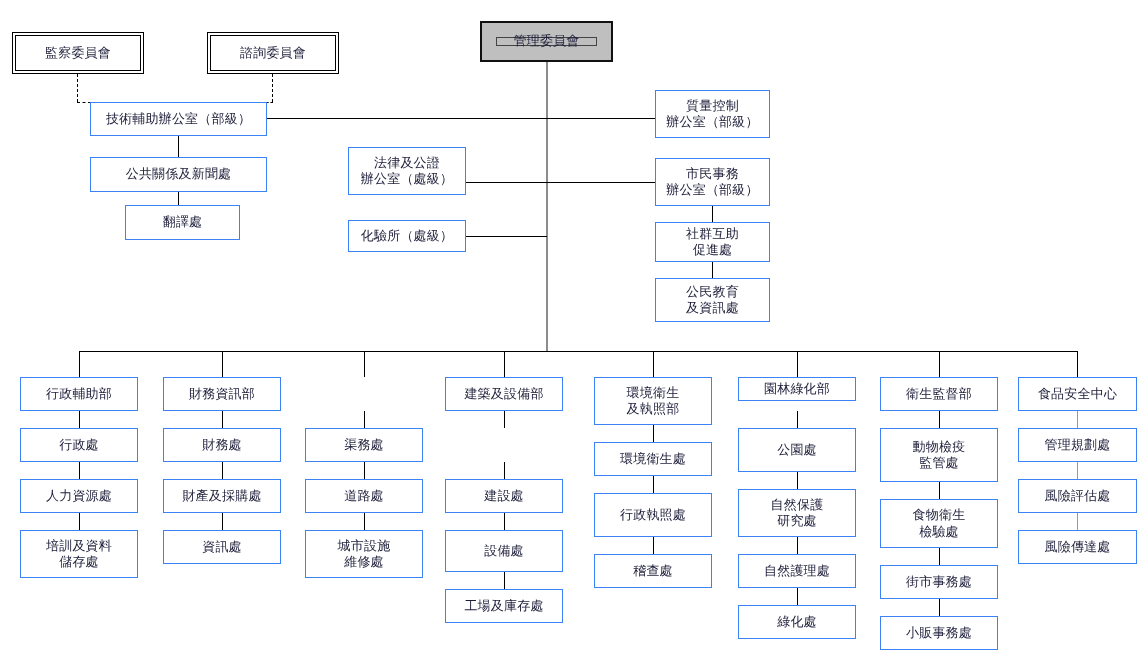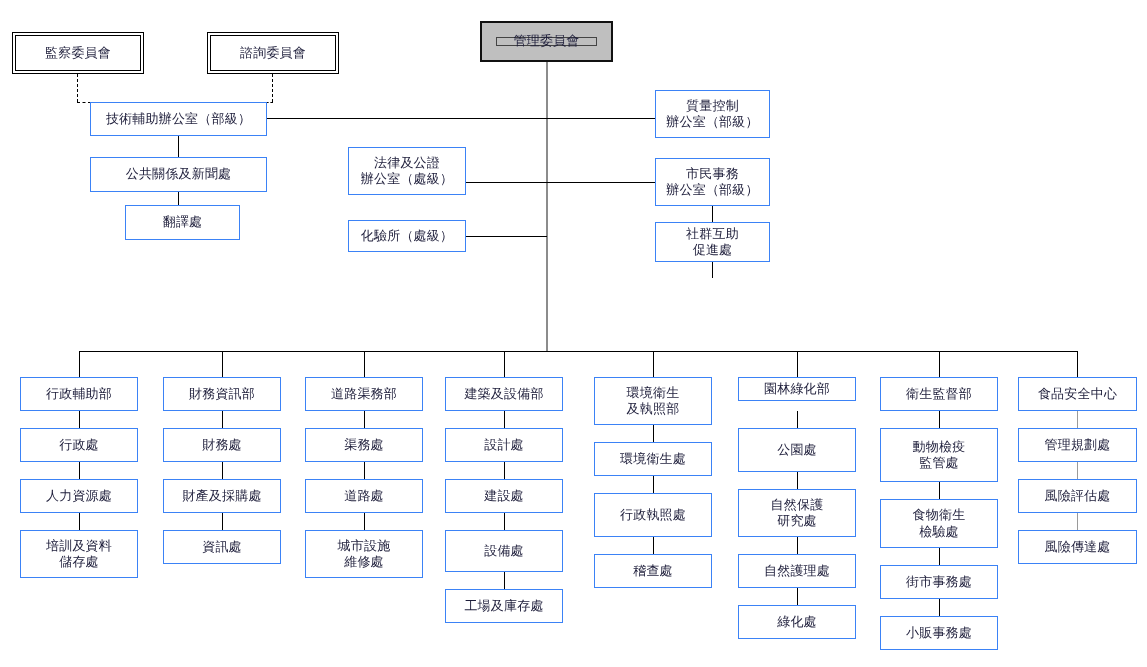--- a/index.html
+++ b/index.html
@@ -194,20 +194,24 @@
 辦公室（部級）</span>
   </div>
   <div class="box" style="left:655px; top:158px; width:115px; height:48px;">
     <span>市民事務
 辦公室（部級）</span>
   </div>
   <div class="box" style="left:655px; top:222px; width:115px; height:40px;">
     <span>社群互助
 促進處</span>
   </div>
+  <div class="box" style="left:655px; top:278px; width:115px; height:44px;">
+    <span>公民教育
+及資訊處</span>
+  </div>
 
   <div class="box" style="left:20px; top:377px; width:118px; height:34px;">
     <span>行政輔助部</span>
   </div>
   <div class="box" style="left:20px; top:428px; width:118px; height:34px;">
     <span>行政處</span>
   </div>
   <div class="box" style="left:20px; top:479px; width:118px; height:34px;">
     <span>人力資源處</span>
   </div>
@@ -222,40 +226,34 @@
   <div class="box" style="left:163px; top:428px; width:118px; height:34px;">
     <span>財務處</span>
   </div>
   <div class="box" style="left:163px; top:479px; width:118px; height:34px;">
     <span>財產及採購處</span>
   </div>
   <div class="box" style="left:163px; top:530px; width:118px; height:34px;">
     <span>資訊處</span>
   </div>
 
-  <div class="box" style="left:305px; top:377px; width:118px; height:34px;">
-    <span>道路渠務部</span>
-  </div>
   <div class="box" style="left:305px; top:428px; width:118px; height:34px;">
     <span>渠務處</span>
   </div>
   <div class="box" style="left:305px; top:479px; width:118px; height:34px;">
     <span>道路處</span>
   </div>
   <div class="box" style="left:305px; top:530px; width:118px; height:48px;">
     <span>城市設施
 維修處</span>
   </div>
 
   <div class="box" style="left:445px; top:377px; width:118px; height:34px;">
     <span>建築及設備部</span>
   </div>
-  <div class="box" style="left:445px; top:428px; width:118px; height:34px;">
-    <span>設計處</span>
-  </div>
   <div class="box" style="left:445px; top:479px; width:118px; height:34px;">
     <span>建設處</span>
   </div>
   <div class="box" style="left:445px; top:530px; width:118px; height:42px;">
     <span>設備處</span>
   </div>
   <div class="box" style="left:445px; top:589px; width:118px; height:34px;">
     <span>工場及庫存處</span>
   </div>
 

